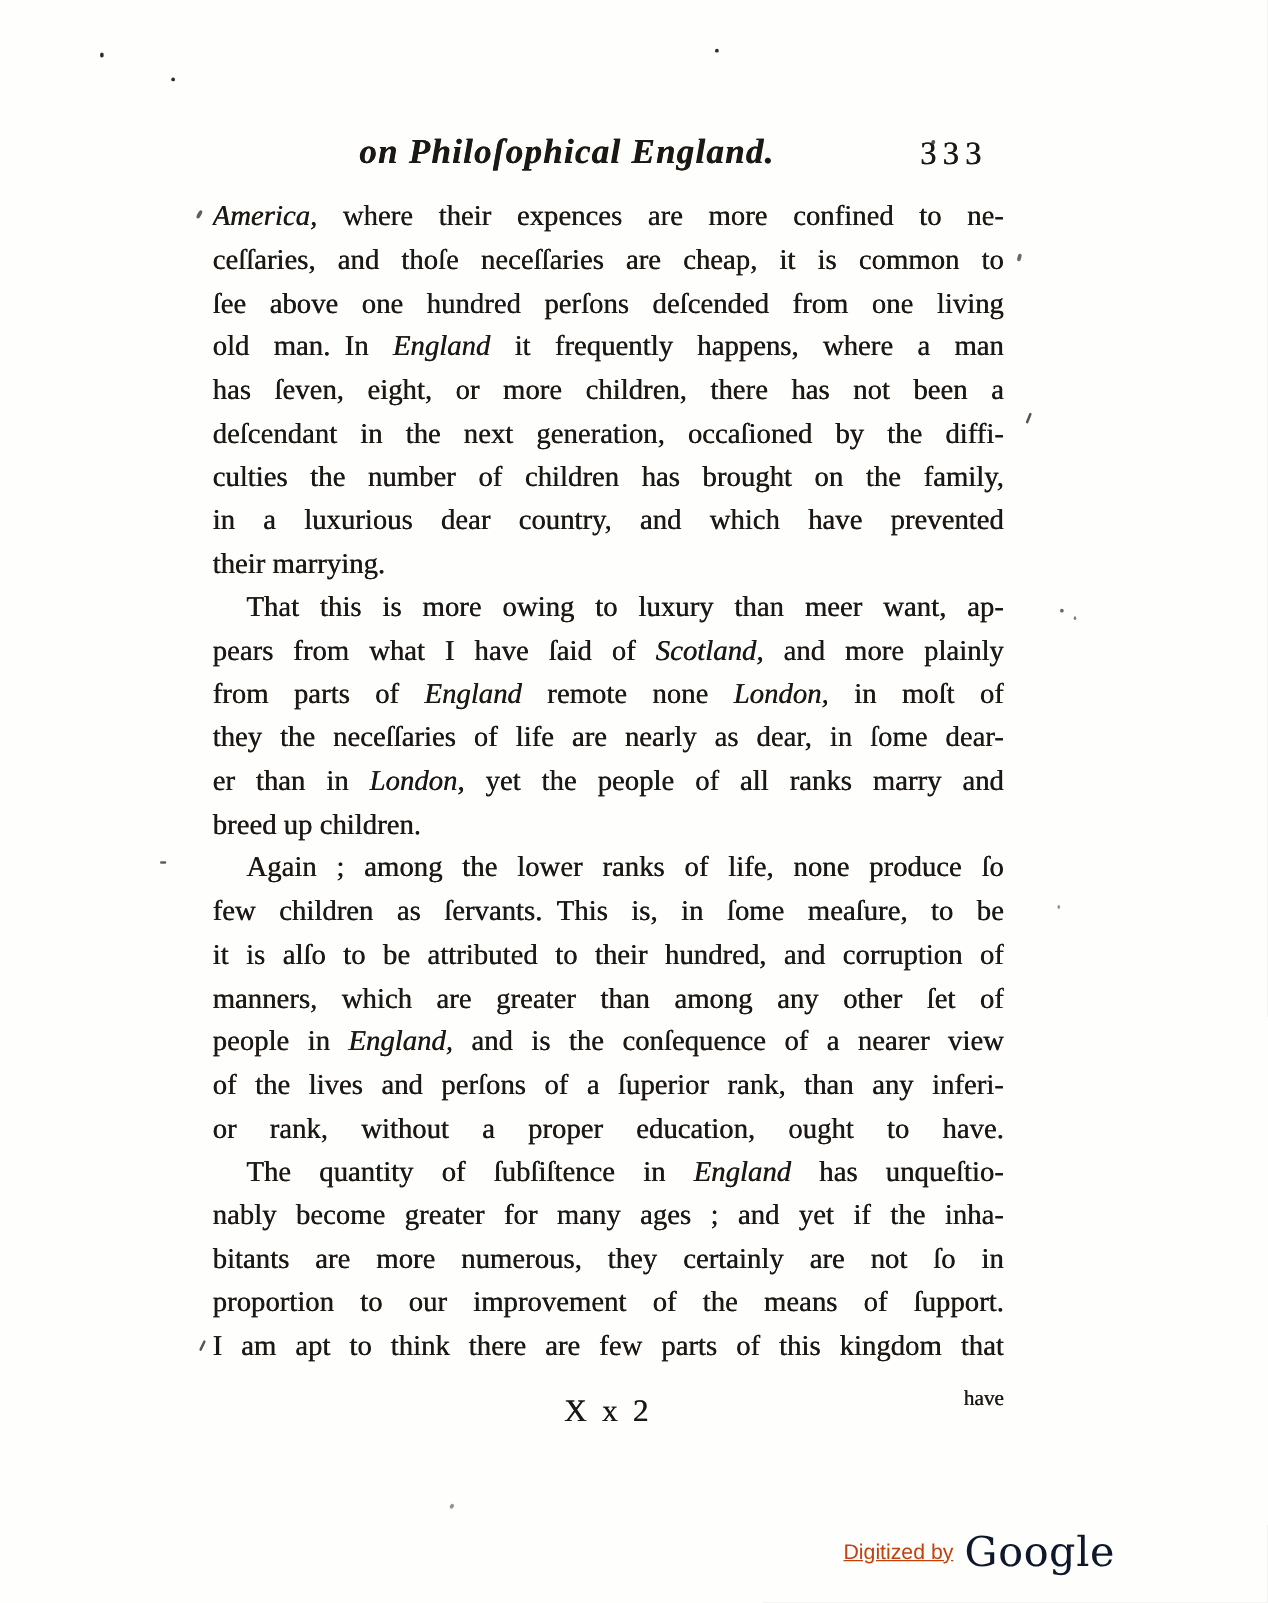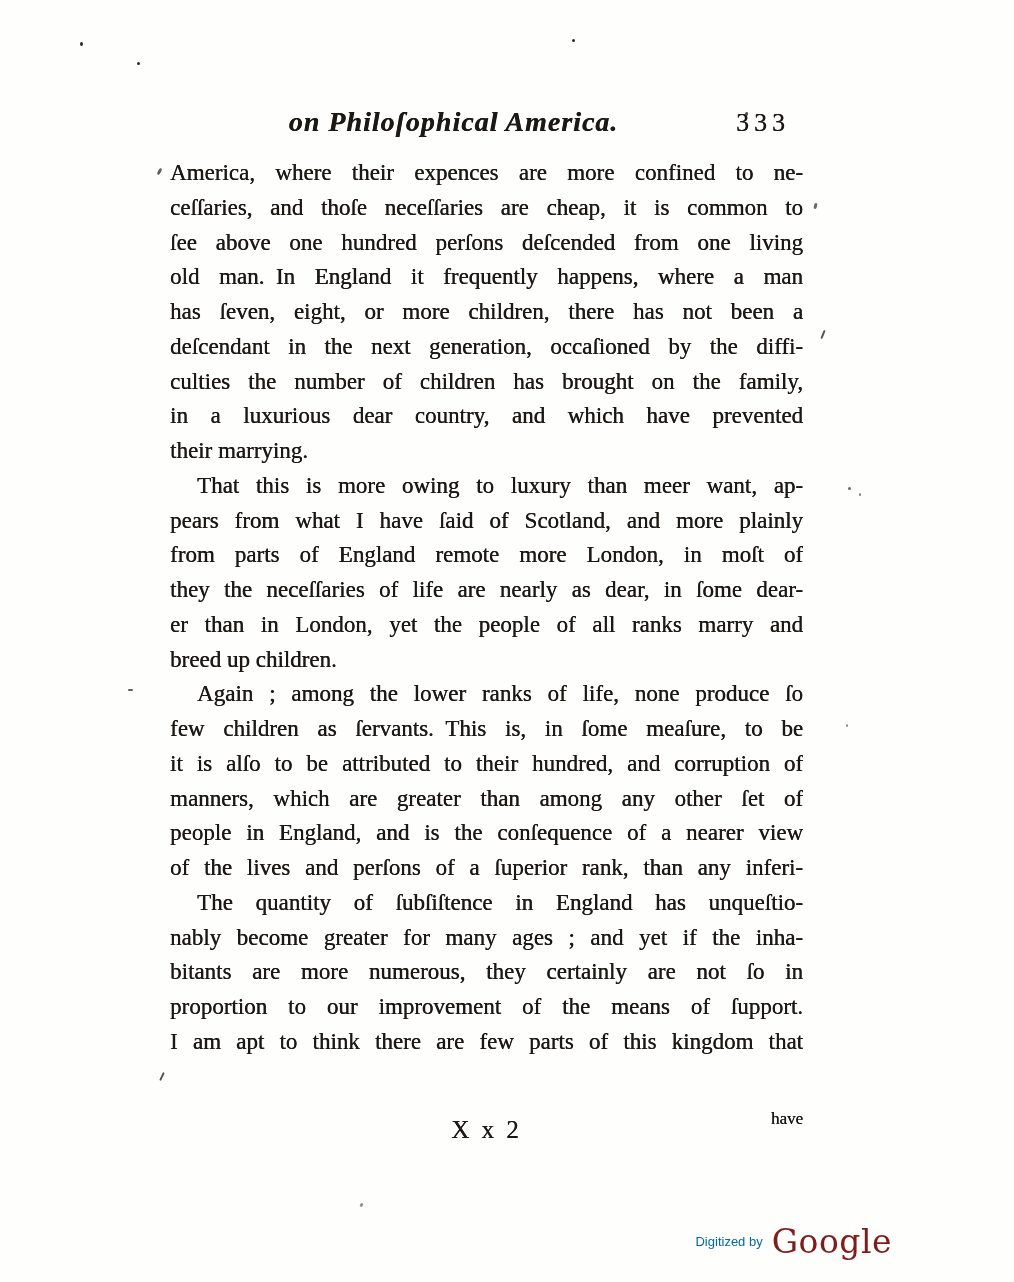--- a/index.html
+++ b/index.html
@@ -28,44 +28,44 @@
   }
   
   .text-block{
     position:absolute;left:170px;top:156px;width:633px;
     font-size:23px;line-height:34.75px;
     text-shadow:0.35px 0 0 currentColor;
   }
   .line{height:34.75px;overflow:hidden;}
   .line.just{text-align:justify;text-align-last:justify;}
   .line.ind{padding-left:27px;}
-  .it{}
+  .it{font-style:italic;}
   
   .signature{
     position:absolute;left:170px;top:1116px;width:633px;
     text-align:center;font-size:25px;letter-spacing:3px;
     text-shadow:0.35px 0 0 currentColor;
   }
   .catchword{
     position:absolute;right:211px;top:1109px;
     font-size:17px;text-shadow:0.35px 0 0 currentColor;
   }
   
   .watermark{
     position:absolute;right:122px;top:1222px;
     display:flex;align-items:center;gap:9px;
     user-select:none;
   }
   .wm-prefix{
     font-family:"Liberation Sans","DejaVu Sans",sans-serif;
-    font-size:13px;color:#0369a1;
+    font-size:17px;color:#c2410c;text-decoration:underline;
   }
   .wm-logo{
     font-family:"DejaVu Serif","Liberation Serif",serif;
-    font-size:33px;color:#7f1d1d;letter-spacing:0.5px;
+    font-size:33px;color:#0f172a;letter-spacing:0.5px;
   }
   
   .speck{position:absolute;background:#2a2a2a;border-radius:50%;}
   .s1{left:80px;top:42px;width:3px;height:4px;}
   .s2{left:137px;top:62px;width:3px;height:3px;}
   .s3{left:572px;top:39px;width:3px;height:3px;}
   .s4{left:745px;top:112px;width:3px;height:4px;opacity:.8;transform:rotate(20deg);border-radius:40%;}
   .s5{left:814px;top:203px;width:3px;height:6px;border-radius:40%;transform:rotate(15deg);opacity:.7;}
   .s6{left:822px;top:330px;width:2px;height:9px;border-radius:1px;transform:rotate(22deg);opacity:.8;}
   .s7{left:848px;top:487px;width:3px;height:3px;opacity:.7;}
@@ -75,46 +75,47 @@
   .s11{left:158px;top:168px;width:3px;height:7px;border-radius:40%;transform:rotate(28deg);opacity:.75;}
   .s12{left:360px;top:1203px;width:3px;height:4px;opacity:.5;transform:rotate(40deg);}
   .s13{left:846px;top:724px;width:2px;height:3px;opacity:.55;}
 </style>
 </head>
 <body>
 
 <div class="page">
 
   <div class="header">
-    <span class="running-title">on Philoſophical America.</span>
+    <span class="running-title">on Philoſophical England.</span>
     <span class="page-number">333</span>
   </div>
 
   <div class="text-block">
       <div class="line just"><span class="it">America,</span><span> where their expences are more confined to ne-</span></div>
       <div class="line just"><span>ceſſaries, and thoſe neceſſaries are cheap, it is common to</span></div>
       <div class="line just"><span>ſee above one hundred perſons deſcended from one living</span></div>
       <div class="line just"><span>old man. In </span><span class="it">England</span><span> it frequently happens, where a man</span></div>
       <div class="line just"><span>has ſeven, eight, or more children, there has not been a</span></div>
       <div class="line just"><span>deſcendant in the next generation, occaſioned by the diffi-</span></div>
       <div class="line just"><span>culties the number of children has brought on the family,</span></div>
       <div class="line just"><span>in a luxurious dear country, and which have prevented</span></div>
       <div class="line"><span>their marrying.</span></div>
       <div class="line just ind"><span>That this is more owing to luxury than meer want, ap-</span></div>
       <div class="line just"><span>pears from what I have ſaid of </span><span class="it">Scotland,</span><span> and more plainly</span></div>
-      <div class="line just"><span>from parts of </span><span class="it">England</span><span> remote more </span><span class="it">London,</span><span> in moſt of</span></div>
+      <div class="line just"><span>from parts of </span><span class="it">England</span><span> remote none </span><span class="it">London,</span><span> in moſt of</span></div>
       <div class="line just"><span>they the neceſſaries of life are nearly as dear, in ſome dear-</span></div>
       <div class="line just"><span>er than in </span><span class="it">London,</span><span> yet the people of all ranks marry and</span></div>
       <div class="line"><span>breed up children.</span></div>
       <div class="line just ind"><span>Again ; among the lower ranks of life, none produce ſo</span></div>
       <div class="line just"><span>few children as ſervants. This is, in ſome meaſure, to be</span></div>
       <div class="line just"><span>it is alſo to be attributed to their hundred, and corruption of</span></div>
       <div class="line just"><span>manners, which are greater than among any other ſet of</span></div>
       <div class="line just"><span>people in </span><span class="it">England,</span><span> and is the conſequence of a nearer view</span></div>
       <div class="line just"><span>of the lives and perſons of a ſuperior rank, than any inferi-</span></div>
+      <div class="line just"><span>or rank, without a proper education, ought to have.</span></div>
       <div class="line just ind"><span>The quantity of ſubſiſtence in </span><span class="it">England</span><span> has unqueſtio-</span></div>
       <div class="line just"><span>nably become greater for many ages ; and yet if the inha-</span></div>
       <div class="line just"><span>bitants are more numerous, they certainly are not ſo in</span></div>
       <div class="line just"><span>proportion to our improvement of the means of ſupport.</span></div>
       <div class="line just"><span>I am apt to think there are few parts of this kingdom that</span></div>
     </div>
 
   <div class="signature">X x 2</div>
   <div class="catchword">have</div>
 

